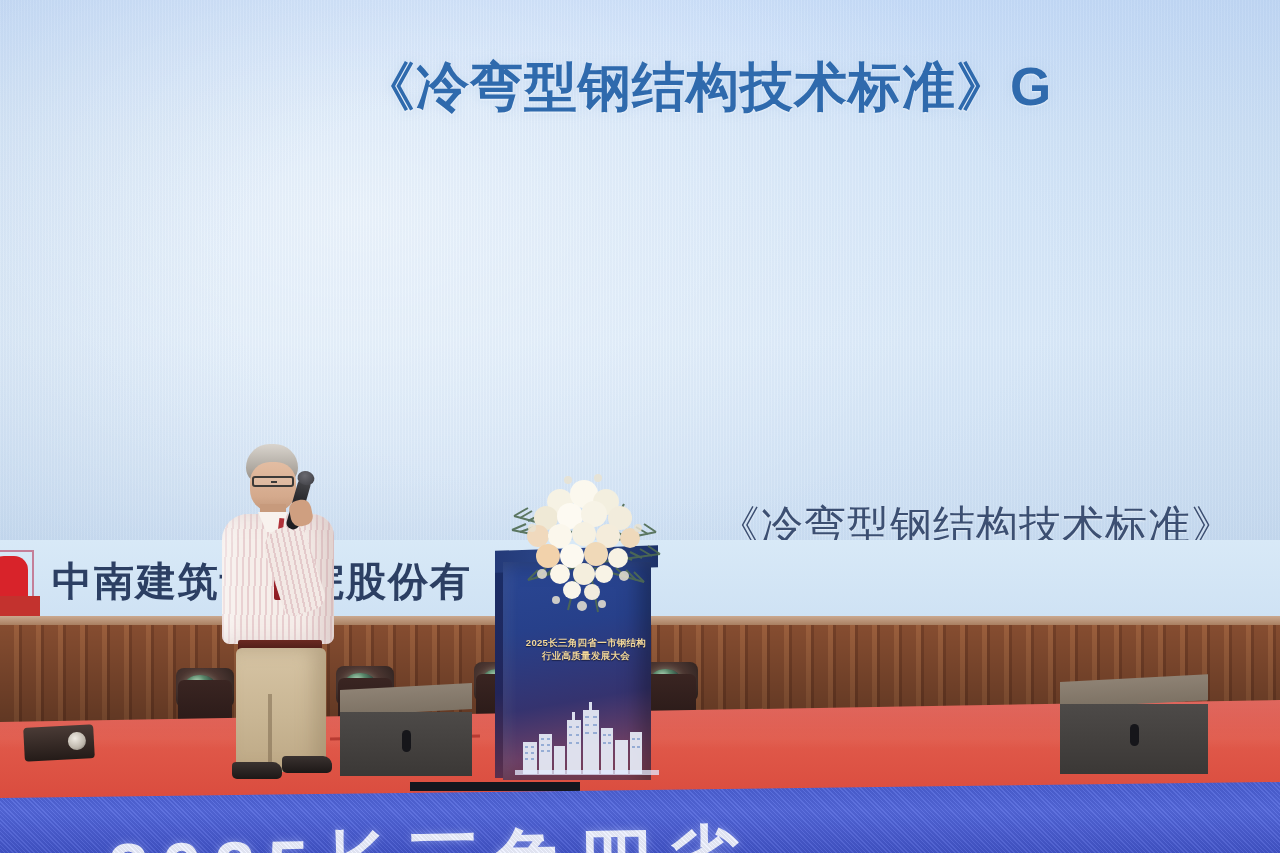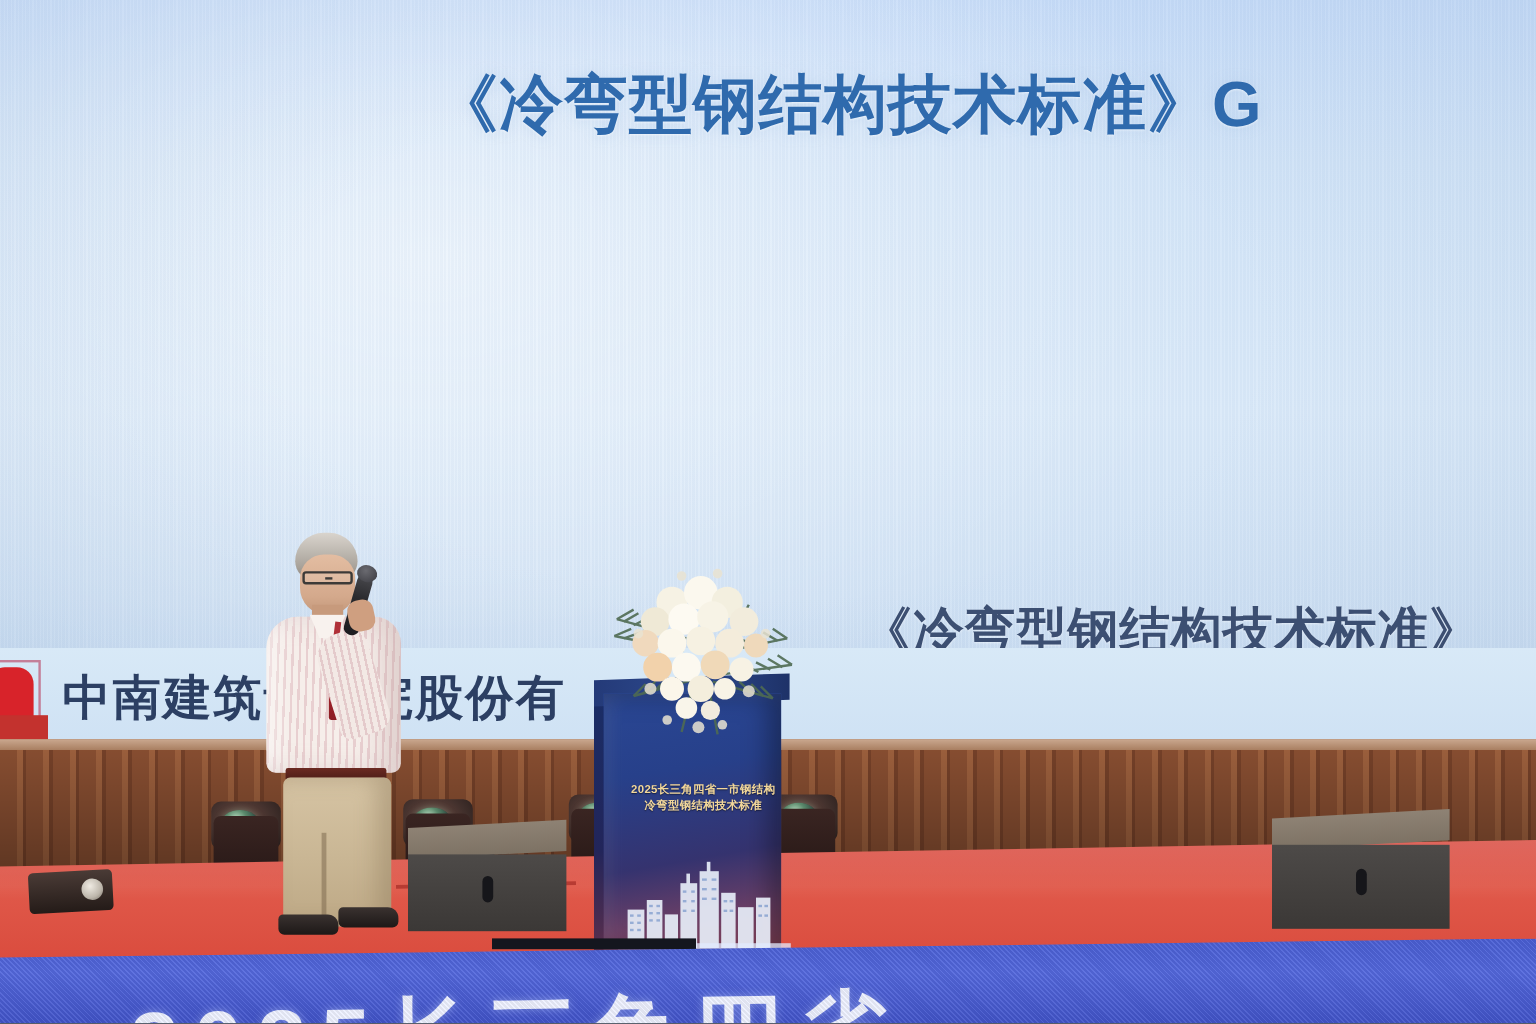--- a/index.html
+++ b/index.html
@@ -42,21 +42,21 @@
     text-shadow:0 1px 2px rgba(255,255,255,0.6),0 0 10px rgba(180,205,235,0.5);
   }
   .speaker-name{
     position:absolute;left:946px;top:306px;
     font-size:48px;font-weight:bold;letter-spacing:4px;
     color:#4b4440;white-space:nowrap;
     text-shadow:0 1px 2px rgba(255,255,255,0.55);
   }
   .slide-subtitle{
     position:absolute;left:718px;top:498px;
-    font-size:42px;font-weight:700;letter-spacing:1px;
+    font-size:42px;font-weight:400;letter-spacing:1px;
     color:#3c4f72;white-space:nowrap;
     text-shadow:0 1px 2px rgba(255,255,255,0.5);
   }
   .subtitle-rule{
     position:absolute;left:748px;top:560px;width:532px;height:2px;
     background:linear-gradient(90deg,#b03a5b 0%,#a83258 60%,#9e3152 100%);
     box-shadow:0 1px 2px rgba(255,255,255,0.5);
   }
 
   
@@ -139,21 +139,21 @@
     transform:rotate(-1deg);
     text-shadow:0 0 8px rgba(190,205,255,0.5);
   }
   .led-black-box{
     position:absolute;left:410px;top:782px;width:170px;height:9px;
     background:#14161e;
   }
 
   
   .podium{
-    position:absolute;left:495px;top:564px;width:163px;height:232px;
+    position:absolute;left:495px;top:548px;width:163px;height:232px;
   }
   .podium-top{
     position:absolute;left:0;top:0;width:163px;height:22px;
     background:linear-gradient(90deg,#243a78 0%,#2d4a8f 50%,#1e3268 100%);
     transform:skewY(-2deg);
   }
   .podium-face{
     position:absolute;left:8px;top:14px;width:148px;height:218px;
     background:linear-gradient(170deg,#2a4794 0%,#27408a 30%,#35336f 62%,#6a3f66 82%,#8a4255 100%);
     box-shadow:inset -10px 0 22px rgba(0,0,0,0.35),inset 6px 0 14px rgba(255,255,255,0.08);
@@ -433,21 +433,21 @@
     <div class="p-shoe-l"></div>
     <div class="p-shoe-r"></div>
   </div>
 
   <div class="podium">
     <div class="podium-side"></div>
     <div class="podium-top"></div>
     <div class="podium-face">
       <div class="podium-title">
         <div>2025长三角四省一市钢结构</div>
-        <div>冷弯型钢结构技术标准</div>
+        <div>行业高质量发展大会</div>
       </div>
       <svg class="podium-city" viewBox="0 0 132 72">
         <g fill="#e8eef9" opacity="0.92">
           <rect x="2" y="40" width="14" height="32"></rect>
           <rect x="18" y="32" width="13" height="40"></rect>
           <rect x="33" y="44" width="11" height="28"></rect>
           <rect x="46" y="18" width="14" height="54"></rect>
           <rect x="62" y="8" width="16" height="64"></rect>
           <rect x="80" y="26" width="12" height="46"></rect>
           <rect x="94" y="38" width="13" height="34"></rect>

